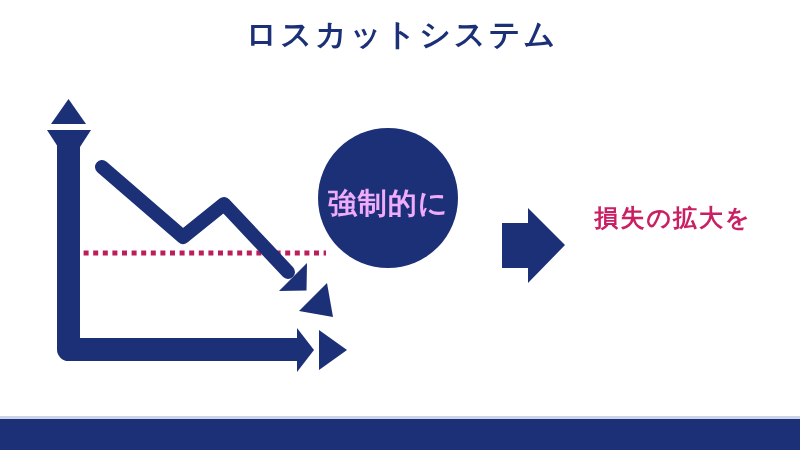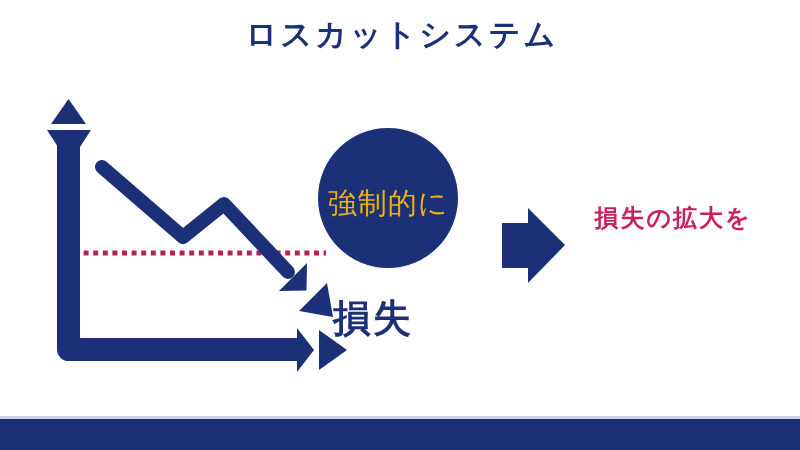--- a/index.html
+++ b/index.html
@@ -26,21 +26,21 @@
   .navy-stroke{stroke:var(--navy);fill:none;}
   .dot-stroke{stroke:var(--dot-pink);fill:none;}
 
   .circle-callout{
     position:absolute;left:318px;top:128px;width:140px;height:140px;
     border-radius:50%;background:var(--navy);
     display:flex;flex-direction:column;align-items:center;justify-content:center;
     padding-top:10px;
   }
   .circle-callout .line{
-    color:#eab308;font-size:29px;font-weight:400;
+    color:#f0abfc;font-size:29px;font-weight:700;
     letter-spacing:1px;line-height:40px;white-space:nowrap;
   }
 
   .loss-label{
     position:absolute;left:333px;top:293px;
     font-size:38px;font-weight:700;color:var(--navy);
     letter-spacing:2px;white-space:nowrap;
   }
 
   .result-text{
@@ -82,21 +82,20 @@
       <polygon class="navy-fill" points="299,311 327,283 333,317"></polygon>
     </g>
 
     <polygon class="navy-fill" points="502,223 528,223 528,208 565,245 528,283 528,268 502,268"></polygon>
   </svg>
 
   <div class="circle-callout">
     <div class="line">強制的に</div>
   </div>
 
-  <div class="loss-label">損失</div>
 
   <div class="result-text">
     <div class="line">損失の拡大を</div>
   </div>
 
   <div class="bottom-bar"></div>
 
 </div>
 
 </body></html>

